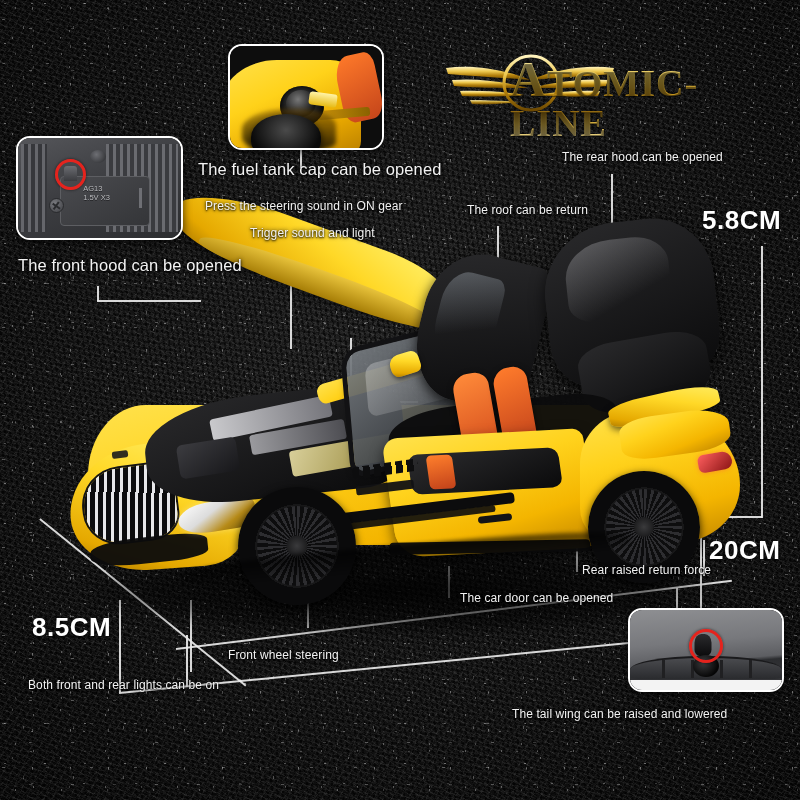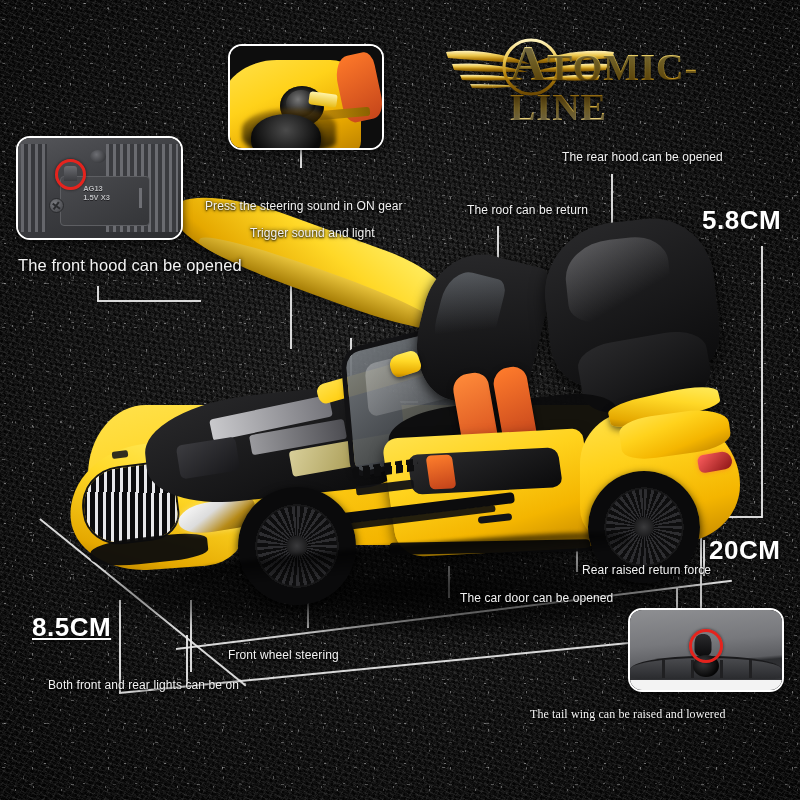--- a/index.html
+++ b/index.html
@@ -48,21 +48,21 @@
 
   
   .ln{position:absolute;background:#e9e9e9;opacity:.92;}
   .lnv{width:1.5px;}
   .lnh{height:1.5px;}
   .diag{position:absolute;height:1.6px;background:#eee;opacity:.9;
     transform-origin:0 50%;}
 
   
   .inset{position:absolute;border:2.5px solid #fff;border-radius:14px;
-    overflow:hidden;box-shadow:0 2px 8px rgba(0,0,0,.7);background:#000000;font-weight:bold;}
+    overflow:hidden;box-shadow:0 2px 8px rgba(0,0,0,.7);background:#000000;}
 
   
   .batt{position:absolute;inset:0;
     background:linear-gradient(160deg,#55565a 0%,#3d3e42 45%,#2c2d30 100%);}
   .batt .ribs{position:absolute;left:54%;top:6%;width:44%;height:88%;
     background:repeating-linear-gradient(90deg,#6a6b70 0 3px,#3a3b3f 3px 7px);}
   .batt .ribs2{position:absolute;left:2%;top:6%;width:16%;height:88%;
     background:repeating-linear-gradient(90deg,#65666b 0 3px,#36373b 3px 7px);}
   .batt .door{position:absolute;left:26%;top:38%;width:54%;height:48%;
     background:linear-gradient(150deg,#4a4b4f,#343538);
@@ -399,21 +399,21 @@
     <div class="chas">
       <div class="lowband"></div>
       <div class="segs"></div>
       <div class="btn"></div>
       <div class="knob2"></div>
       <div class="white"></div>
       <div class="hl-circle" style="left:50%;top:24%;width:28px;height:28px;transform:translateX(-50%);"></div>
     </div>
   </div>
 
-  <div class="logo" style="left:452px;top:32px;width:330px;height:66px;">
+  <div class="logo" style="left:452px;top:48px;width:330px;height:66px;">
     <svg width="120" height="62" viewBox="0 0 120 62" style="position:absolute;left:-8px;top:2px;">
       <defs>
         <linearGradient id="gw" x1="0" y1="0" x2="0" y2="1">
           <stop offset="0%" stop-color="#fff3bd"></stop>
           <stop offset="35%" stop-color="#edc84f"></stop>
           <stop offset="65%" stop-color="#b4810c"></stop>
           <stop offset="100%" stop-color="#6e4a02"></stop>
         </linearGradient>
       </defs>
       <path d="M2 18 C30 14 62 20 86 30 C60 28 30 26 4 24 Z" fill="url(#gw)"></path>
@@ -427,38 +427,39 @@
       <path d="M16 41 C38 40 62 42 80 45 C58 47 34 47 18 46 Z" fill="url(#gw)"></path>
     </svg>
     <svg width="62" height="62" viewBox="0 0 62 62" style="position:absolute;left:48px;top:4px;">
       <circle cx="31" cy="31" r="27" fill="none" stroke="url(#gw)" stroke-width="3.2"></circle>
     </svg>
     <div class="word" style="position:absolute;left:58px;top:6px;">
       <span class="big">A</span><span>TOMIC-LINE</span>
     </div>
   </div>
 
+  <div class="lbl" style="left:198px;top:160px;">The fuel tank cap can be opened</div>
 
   <div class="lbl sm" style="left:205px;top:199px;">Press the steering sound in ON gear</div>
   <div class="lbl sm" style="left:250px;top:226px;">Trigger sound and light</div>
 
   <div class="lbl sm" style="left:467px;top:203px;">The roof can be return</div>
 
   <div class="lbl sm" style="left:562px;top:150px;">The rear hood can be opened</div>
 
   <div class="lbl" style="left:18px;top:256px;">The front hood can be opened</div>
 
   <div class="lbl sm" style="left:582px;top:563px;">Rear raised return force</div>
 
   <div class="lbl sm" style="left:460px;top:591px;">The car door can be opened</div>
 
 
   <div class="lbl sm" style="left:228px;top:648px;">Front wheel steering</div>
 
-  <div class="lbl sm" style="left:28px;top:678px;margin-left:20px;">Both front and rear lights can be on</div>
-
-  <div class="lbl sm" style="left:530px;top:707px;font-family:Liberation Serif, serif;">The tail wing can be raised and lowered</div>
+  <div class="lbl sm" style="left:28px;top:678px;">Both front and rear lights can be on</div>
+
+  <div class="lbl sm" style="left:512px;top:707px;">The tail wing can be raised and lowered</div>
 
   <div class="dim" style="left:702px;top:205px;">5.8CM</div>
   <div class="dim" style="left:709px;top:535px;">20CM</div>
-  <div class="dim" style="left:32px;top:612px;text-decoration:underline;">8.5CM</div>
+  <div class="dim" style="left:32px;top:612px;">8.5CM</div>
 
 </div>
 
 </body></html>

